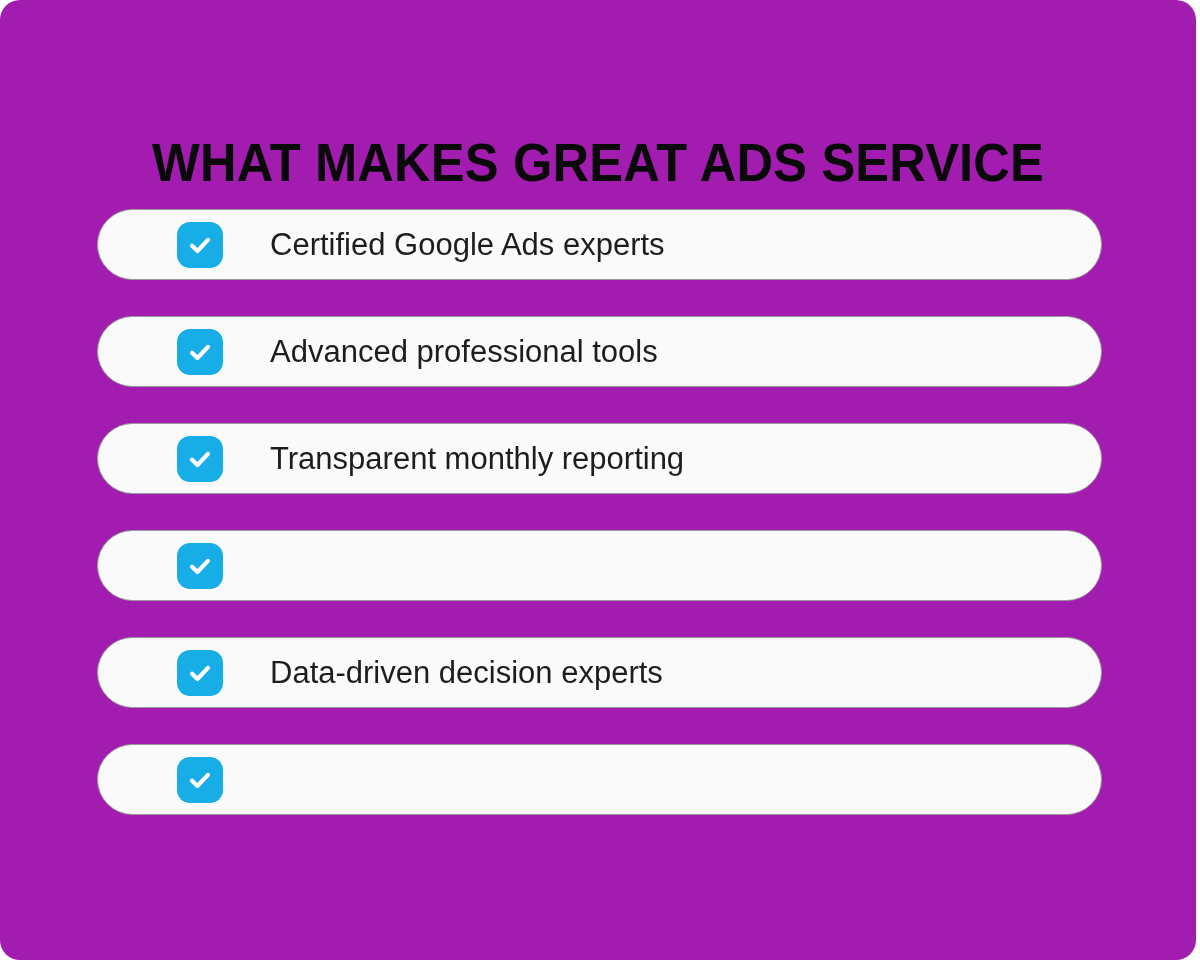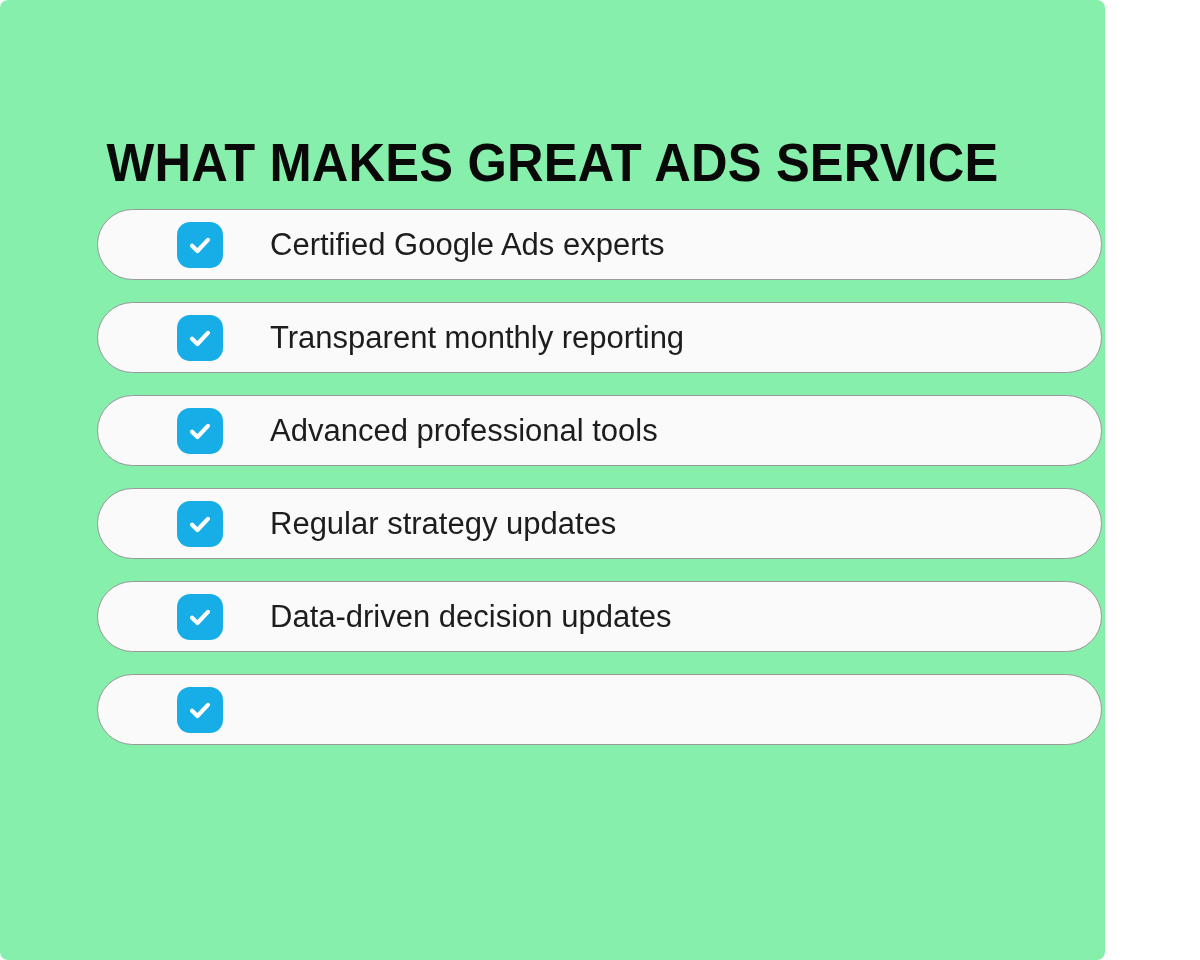--- a/index.html
+++ b/index.html
@@ -12,24 +12,24 @@
     width: 1200px;
     height: 960px;
     overflow: hidden;
     font-family: "Liberation Sans", "DejaVu Sans", sans-serif;
     -webkit-font-smoothing: antialiased;
   }
 
   .card {
     position: relative;
     box-sizing: border-box;
-    width: 1105px;
+    width: 1196px;
     height: 960px;
-    background: #86efac;
-    border-radius: 8px;
+    background: #a21caf;
+    border-radius: 20px;
     overflow: hidden;
   }
 
   .page-title {
     position: absolute;
     left: 0;
     right: 0;
     top: 96px;
     text-align: center;
     font-family: "Liberation Sans", "DejaVu Sans", sans-serif;
@@ -43,21 +43,21 @@
     white-space: nowrap;
   }
 
   .feature-list {
     position: absolute;
     left: 97px;
     top: 209px;
     width: 1005px;
     display: flex;
     flex-direction: column;
-    gap: 22px;
+    gap: 36px;
   }
 
   .feature-item {
     box-sizing: border-box;
     position: relative;
     height: 71px;
     border: 1.6px solid #999999;
     border-radius: 40px;
     background: #fafafa;
     display: flex;
@@ -115,49 +115,48 @@
       </span>
       <span class="feature-label">Certified Google Ads experts</span>
     </div>
 
     <div class="feature-item">
       <span class="check-badge">
         <svg viewBox="0 0 24 24" aria-hidden="true">
           <path d="M5.2 12.6 L9.8 17.1 L18.8 7.6" fill="none" stroke="#ffffff" stroke-width="3.6" stroke-linecap="round" stroke-linejoin="round"></path>
         </svg>
       </span>
-      <span class="feature-label">Transparent monthly reporting</span>
+      <span class="feature-label">Advanced professional tools</span>
     </div>
 
     <div class="feature-item">
       <span class="check-badge">
         <svg viewBox="0 0 24 24" aria-hidden="true">
           <path d="M5.2 12.6 L9.8 17.1 L18.8 7.6" fill="none" stroke="#ffffff" stroke-width="3.6" stroke-linecap="round" stroke-linejoin="round"></path>
         </svg>
       </span>
-      <span class="feature-label">Advanced professional tools</span>
+      <span class="feature-label">Transparent monthly reporting</span>
     </div>
 
 
     <div class="feature-item">
       <span class="check-badge">
         <svg viewBox="0 0 24 24" aria-hidden="true">
           <path d="M5.2 12.6 L9.8 17.1 L18.8 7.6" fill="none" stroke="#ffffff" stroke-width="3.6" stroke-linecap="round" stroke-linejoin="round"></path>
         </svg>
       </span>
-      <span class="feature-label">Regular strategy updates</span>
     </div>
 
     <div class="feature-item">
       <span class="check-badge">
         <svg viewBox="0 0 24 24" aria-hidden="true">
           <path d="M5.2 12.6 L9.8 17.1 L18.8 7.6" fill="none" stroke="#ffffff" stroke-width="3.6" stroke-linecap="round" stroke-linejoin="round"></path>
         </svg>
       </span>
-      <span class="feature-label">Data-driven decision updates</span>
+      <span class="feature-label">Data-driven decision experts</span>
     </div>
 
     <div class="feature-item">
       <span class="check-badge">
         <svg viewBox="0 0 24 24" aria-hidden="true">
           <path d="M5.2 12.6 L9.8 17.1 L18.8 7.6" fill="none" stroke="#ffffff" stroke-width="3.6" stroke-linecap="round" stroke-linejoin="round"></path>
         </svg>
       </span>
     </div>
 

